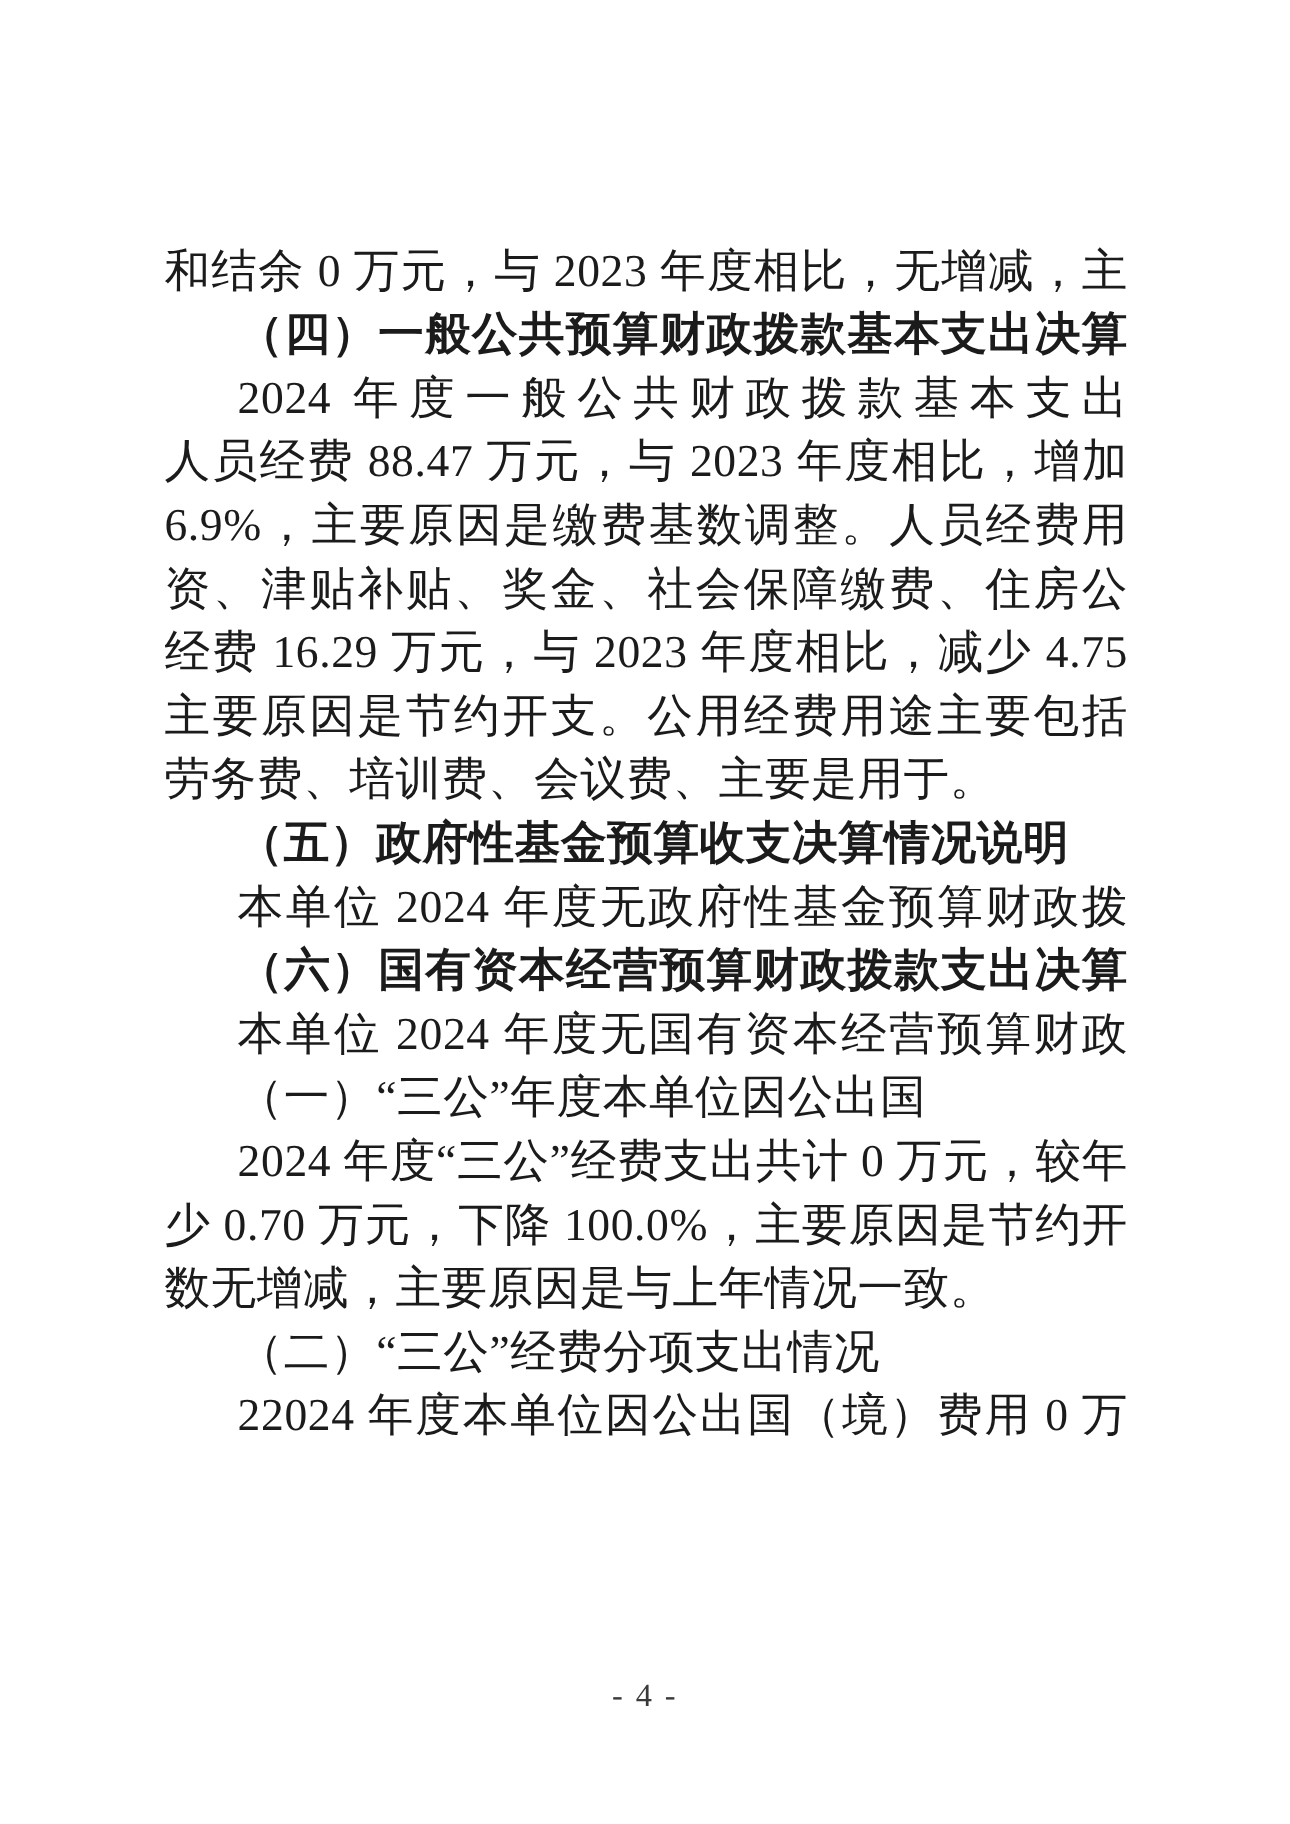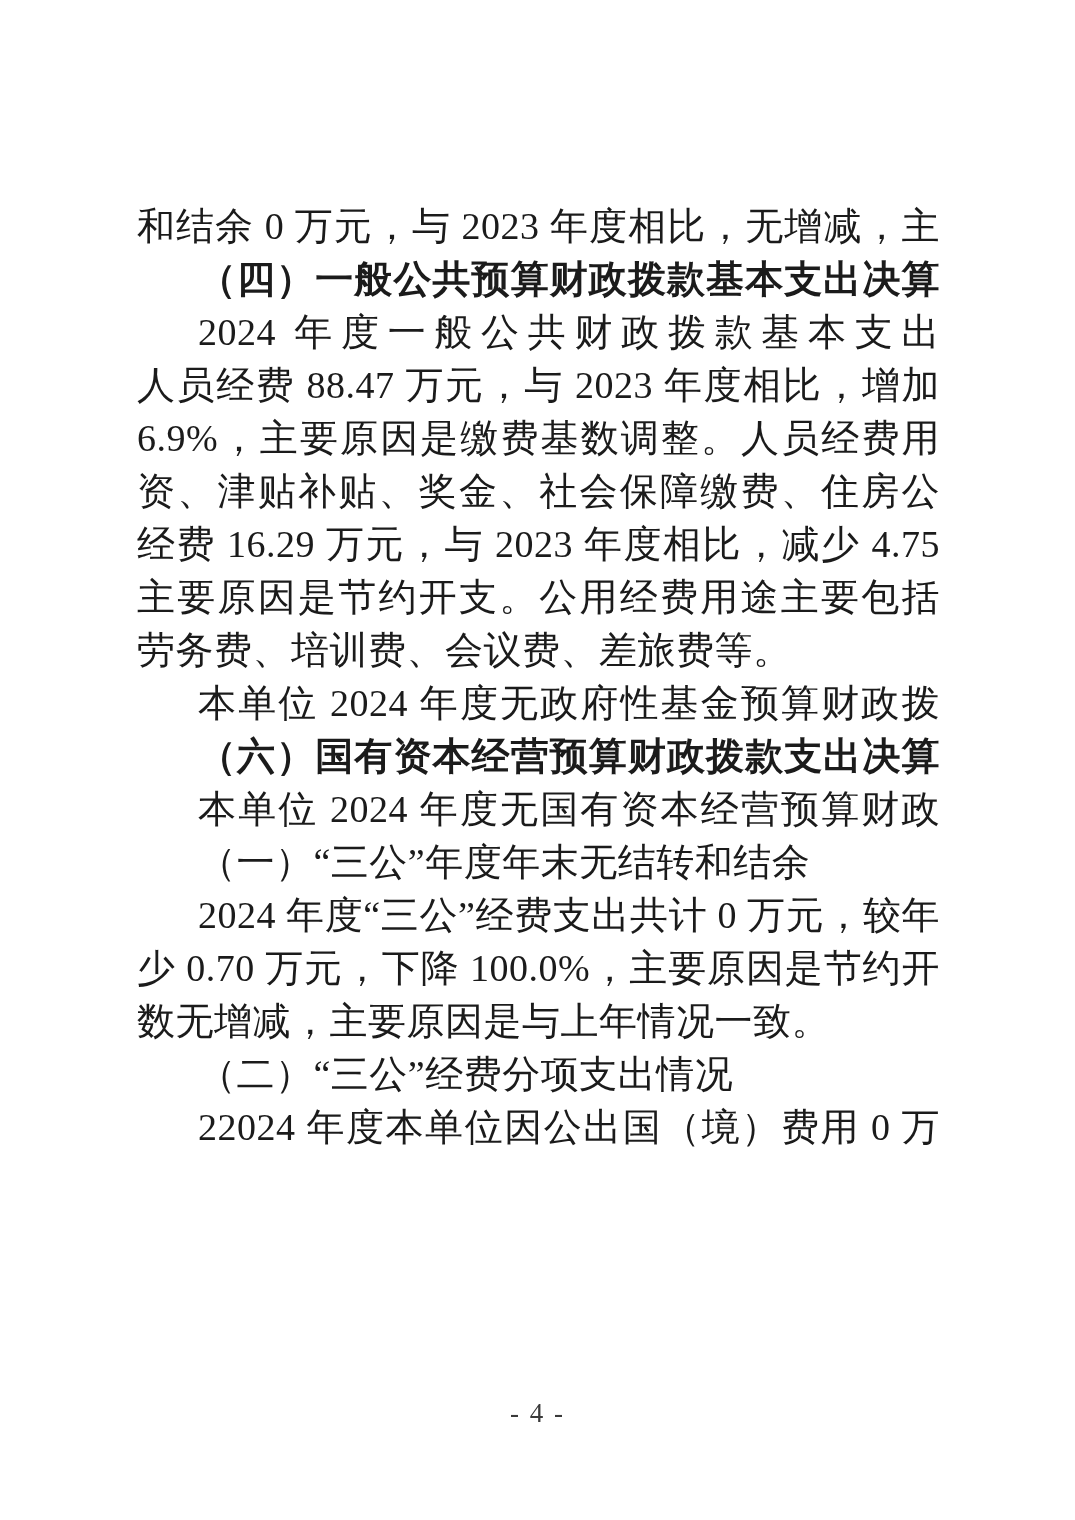--- a/index.html
+++ b/index.html
@@ -84,31 +84,32 @@
     <div class="line full">人员经费 88.47 万元，与 2023 年度相比，增加 5.70 万元，增长</div>
 
     <div class="line full">6.9%，主要原因是缴费基数调整。人员经费用途主要包括基本工</div>
 
     <div class="line full">资、津贴补贴、奖金、社会保障缴费、住房公积金缴费等。公用</div>
 
     <div class="line full">经费 16.29 万元，与 2023 年度相比，减少 4.75 万元，下降 22.6%，</div>
 
     <div class="line full">主要原因是节约开支。公用经费用途主要包括办公费、水电费、</div>
 
-    <div class="line">劳务费、培训费、会议费、差旅费等。</div>
+    <div class="line">劳务费、培训费、会议费、主要是用于。</div>
 
+    <div class="line indent heading-serif">（五）政府性基金预算收支决算情况说明</div>
 
     <div class="line indent">本单位 2024 年度无政府性基金预算财政拨款收支。</div>
 
     <div class="line indent heading-serif">（六）国有资本经营预算财政拨款支出决算情况说明</div>
 
     <div class="line indent full"><span>本单位 2024 年度无国有资本经营预算财政拨款支出。</span></div>
 
 
-    <div class="line indent">（一）“三公”年度年末无结转和结余</div>
+    <div class="line indent">（一）“三公”年度本单位因公出国</div>
 
     <div class="line indent full">2024 年度“三公”经费支出共计 0 万元，较年初预算数减</div>
 
     <div class="line full">少 0.70 万元，下降 100.0%，主要原因是节约开支。较上年支出</div>
 
     <div class="line">数无增减，主要原因是与上年情况一致。</div>
 
     <div class="line indent">（二）“三公”经费分项支出情况</div>
 
     <div class="line indent full">22024 年度本单位因公出国（境）费用 0 万元，主要是用于</div>

